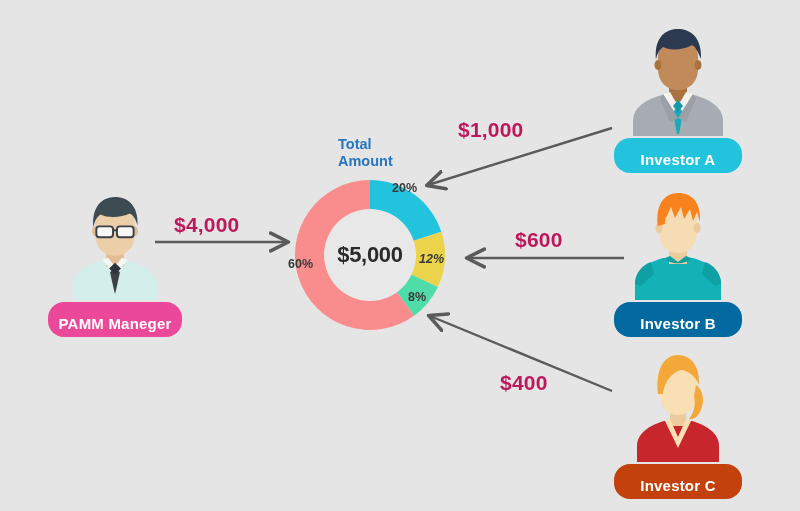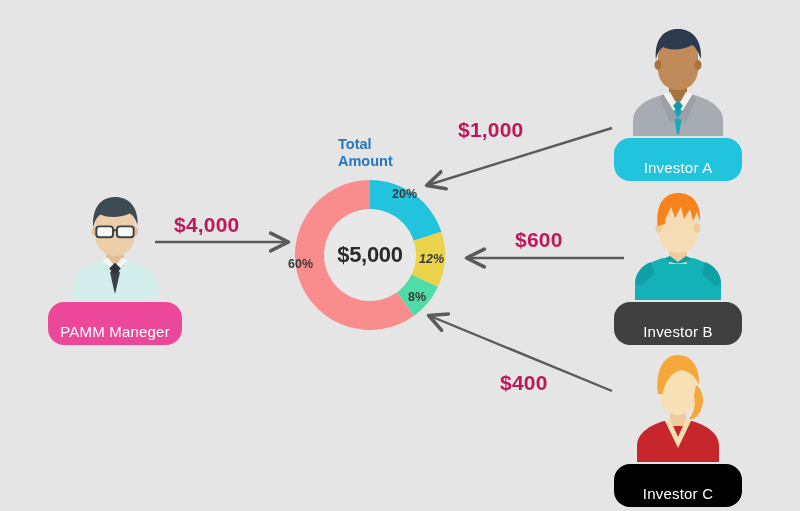--- a/index.html
+++ b/index.html
@@ -44,21 +44,21 @@
     pointer-events: none;
   }
 
   .slice-label {
     position: absolute;
     font-size: 12.5px;
     font-weight: bold;
     color: #3a3a3a;
     white-space: nowrap;
   }
-  .lbl-20 { left: 392px; top: 187px; }
+  .lbl-20 { left: 392px; top: 181px; }
   .lbl-12 { left: 419px; top: 252px; font-style: italic; }
   .lbl-8  { left: 408px; top: 290px; }
   .lbl-60 { left: 288px; top: 257px; }
 
   
   .chart-caption {
     position: absolute;
     color: #2876bd;
     font-weight: bold;
     font-size: 14.5px;
@@ -96,24 +96,24 @@
     position: absolute;
     width: 130px;
   }
   .person-art { display:block; width: 130px; height: 110px; }
 
   .badge {
     display: block;
     margin: 2px auto 0 auto;
     border-radius: 16px;
     color: #ffffff;
-    font-weight: normal;
+    font-weight: bold;
     font-size: 15px;
     text-align: center;
-    padding: 22px 0 6px 0;
+    padding: 14px 0 6px 0;
     letter-spacing: 0.2px;
     line-height: 1;
   }
   #person-manager { left: 50px;  top: 192px; }
   #person-manager .person-art { height: 108px; }
   #person-manager .badge { width: 134px; margin-left: -2px; }
   #person-a { left: 613px; top: 26px; }
   #person-b { left: 613px; top: 190px; }
   #person-c { left: 613px; top: 352px; }
   #person-a .badge, #person-b .badge, #person-c .badge { width: 128px; }
@@ -230,37 +230,37 @@
       <path d="M52,68 C56,75 74,75 78,68 L73,66 L65,72 L57,66 Z" fill="#0fa0a4"></path>
 
       <path d="M46,30 C46,16 54,7 65,7 C76,7 84,16 84,30 L84,43 C84,55 76,63 65,63 C54,63 46,55 46,43 Z" fill="#f6dcb4"></path>
       <ellipse cx="46" cy="38" rx="3.5" ry="5" fill="#eccb9d"></ellipse>
       <ellipse cx="84" cy="38" rx="3.5" ry="5" fill="#eccb9d"></ellipse>
 
       <path d="M45,36 C42,14 52,3 65,3 C79,3 88,12 87,32
                L84,22 L80,31 L77,19 L71,29 L68,17 L62,28 L58,17 L53,28 L49,20 Z" fill="#f7821e"></path>
       <path d="M45,36 C43,22 49,14 58,11 C54,18 52,26 52,34 Z" fill="#f7821e"></path>
     </svg>
-    <span class="badge" style="background:#404040">Investor B</span>
+    <span class="badge" style="background:#0369a1">Investor B</span>
   </div>
 
   <div class="person" id="person-c">
     <svg class="person-art" viewBox="0 0 130 110">
 
       <path d="M24,110 L24,94 C24,81 37,73 51,69 L79,69 C93,73 106,81 106,94 L106,110 Z" fill="#c7262c"></path>
 
       <rect x="57" y="54" width="16" height="20" fill="#eccb9d"></rect>
 
       <path d="M52,69 L65,96 L78,69 L73,67 L65,85 L57,67 Z" fill="#f9dfb4"></path>
 
       <path d="M47,30 C47,16 55,7 65,7 C75,7 83,16 83,30 L83,43 C83,55 75,63 65,63 C55,63 47,55 47,43 Z" fill="#f9dfb4"></path>
 
       <path d="M45,42 C42,16 52,3 65,3 C78,3 87,14 86,33
                C82,24 76,19 68,18 C60,20 53,27 50,40 Z" fill="#f5a83a"></path>
 
       <path d="M45,42 C44,28 47,18 54,11 C50,20 49,31 50,42 Z" fill="#f5a83a"></path>
 
       <path d="M83,33 C90,38 92,48 88,58 C85,65 80,68 76,67 C81,61 83,52 81,44 Z" fill="#f5a83a"></path>
     </svg>
-    <span class="badge" style="background:#000000">Investor C</span>
+    <span class="badge" style="background:#c2410c">Investor C</span>
   </div>
 
 </div>
 
 </body></html>

